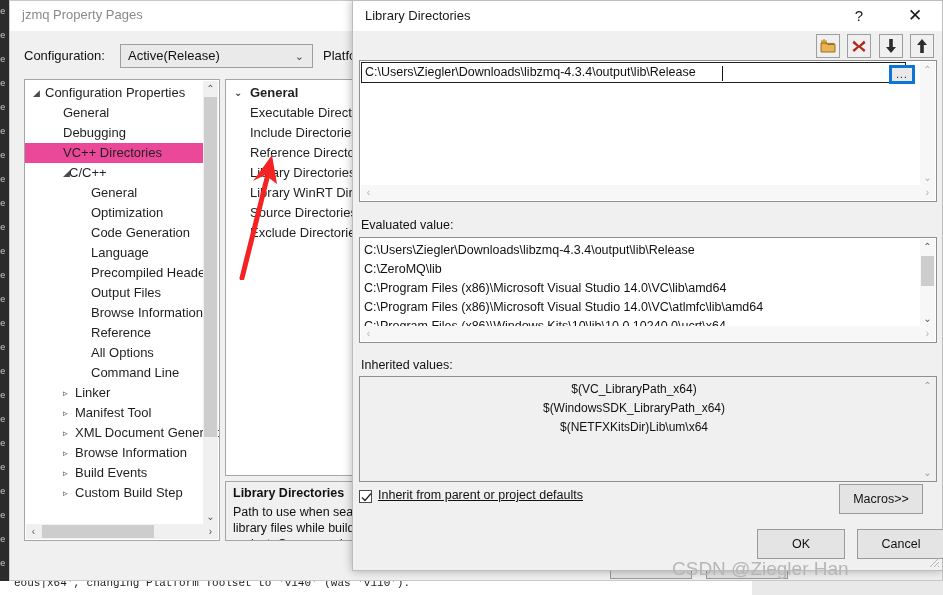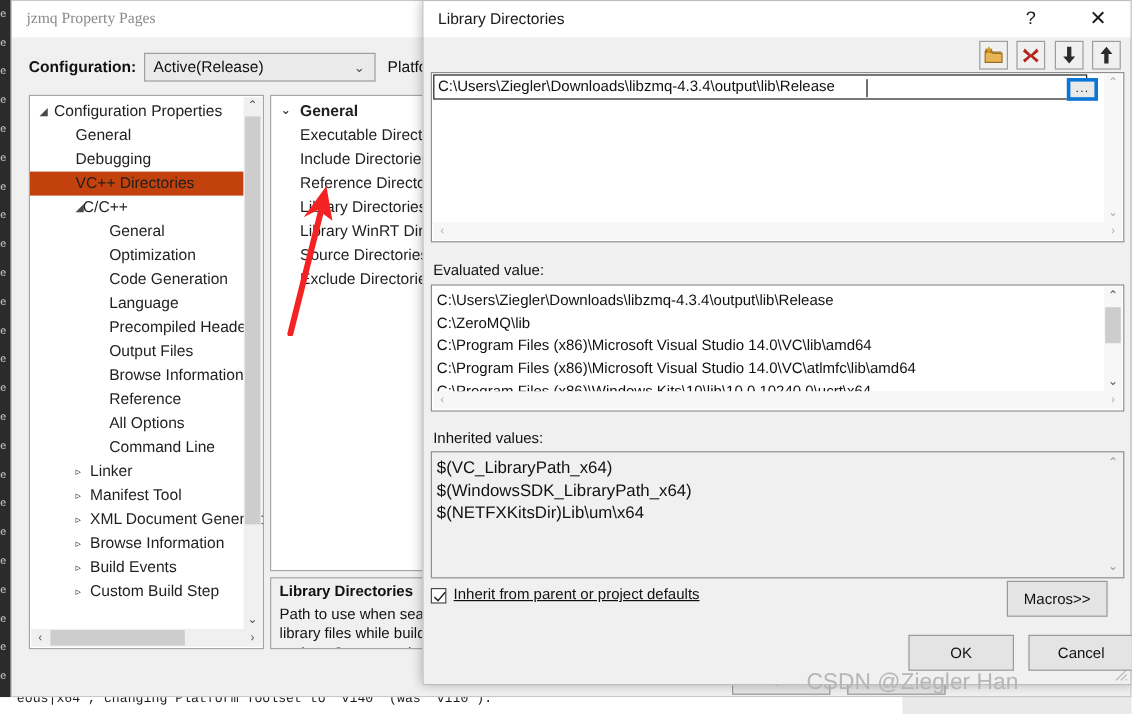--- a/index.html
+++ b/index.html
@@ -30,44 +30,44 @@
   
   #propwin{
     position:absolute;left:9px;top:0;width:934px;height:581px;
     background:#f0f0f0;border:1px solid #c8c8c8;box-sizing:border-box;
   }
   #propwin-title{
     position:absolute;left:0;top:0;width:100%;height:30px;
     background:#ffffff;box-sizing:border-box;
   }
   #propwin-title-text{
-    position:absolute;left:12px;top:6px;font-size:13px;color:#8a8a8a;font-family:Liberation Serif, serif;
+    position:absolute;left:12px;top:6px;font-size:13px;color:#8a8a8a;
   }
   #cfg-row{position:absolute;left:14px;top:43px;height:24px;}
-  #cfg-label{position:absolute;left:0;top:4px;font-size:13px;color:#111;font-weight:bold;}
+  #cfg-label{position:absolute;left:0;top:4px;font-size:13px;color:#111;}
   #cfg-combo{
     position:absolute;left:96px;top:0;width:193px;height:24px;
     background:#eaeaea;border:1px solid #9e9e9e;box-sizing:border-box;
   }
   #cfg-combo-text{position:absolute;left:7px;top:3px;font-size:13px;color:#111;}
   #cfg-combo-arrow{position:absolute;right:8px;top:5px;font-size:11px;color:#4a4a4a;}
   #plat-label{position:absolute;left:299px;top:4px;font-size:13px;color:#111;}
 
   
   #tree-panel{
     position:absolute;left:14px;top:78px;width:196px;height:462px;
     background:#ffffff;border:1px solid #a6a6a6;box-sizing:border-box;overflow:hidden;
   }
   .tnode{
     position:relative;height:20px;line-height:20px;font-size:13px;color:#1f1f1f;
     white-space:nowrap;padding-left:0;
   }
   .tnode .tlabel{position:absolute;top:0;}
   .tnode .tarrow{position:absolute;top:0;font-size:9px;color:#4a4a4a;}
-  .tnode.sel{background:#c2410c;}
+  .tnode.sel{background:#ec4899;}
   #tree-list{position:absolute;left:0;top:3px;width:178px;}
   #tree-vscroll{
     position:absolute;right:1px;top:1px;width:15px;bottom:16px;background:#f0f0f0;
   }
   #tree-vscroll .arrowup,#tree-vscroll .arrowdn{
     position:absolute;left:0;width:15px;height:15px;text-align:center;line-height:15px;
     font-size:10px;color:#5a5a5a;
   }
   #tree-vscroll .arrowup{top:0;}
   #tree-vscroll .arrowdn{bottom:0;}
@@ -170,21 +170,21 @@
   #eval-vthumb{position:absolute;left:1px;top:17px;width:13px;height:30px;background:#cdcdcd;}
   #eval-hscroll{position:absolute;left:1px;right:1px;bottom:1px;height:15px;background:#f7f7f7;}
 
   
   #inh-label{position:absolute;left:8px;top:357px;font-size:12.5px;color:#111;}
   #inhbox{
     position:absolute;left:6px;top:375px;width:578px;height:106px;
     background:#f0f0f0;border:1px solid #8f8f8f;box-sizing:border-box;overflow:hidden;
   }
   #inh-list{position:absolute;left:4px;top:3px;width:540px;}
-  .iline{height:19px;line-height:19px;font-size:14px;color:#111;white-space:nowrap;}
+  .iline{height:19px;line-height:19px;font-size:12px;color:#111;white-space:nowrap;text-align:center;}
   #inh-vscroll{position:absolute;right:1px;top:1px;width:15px;bottom:1px;background:#f0f0f0;}
 
   
   #inherit-row{position:absolute;left:6px;top:489px;height:18px;}
   #inherit-box{
     position:absolute;left:0;top:0;width:13px;height:13px;
     background:#ffffff;border:1px solid #4a4a4a;box-sizing:border-box;
   }
   #inherit-box svg{position:absolute;left:1px;top:1px;}
   #inherit-text{position:absolute;left:19px;top:-2px;font-size:12.5px;color:#111;white-space:nowrap;text-decoration:underline;}

